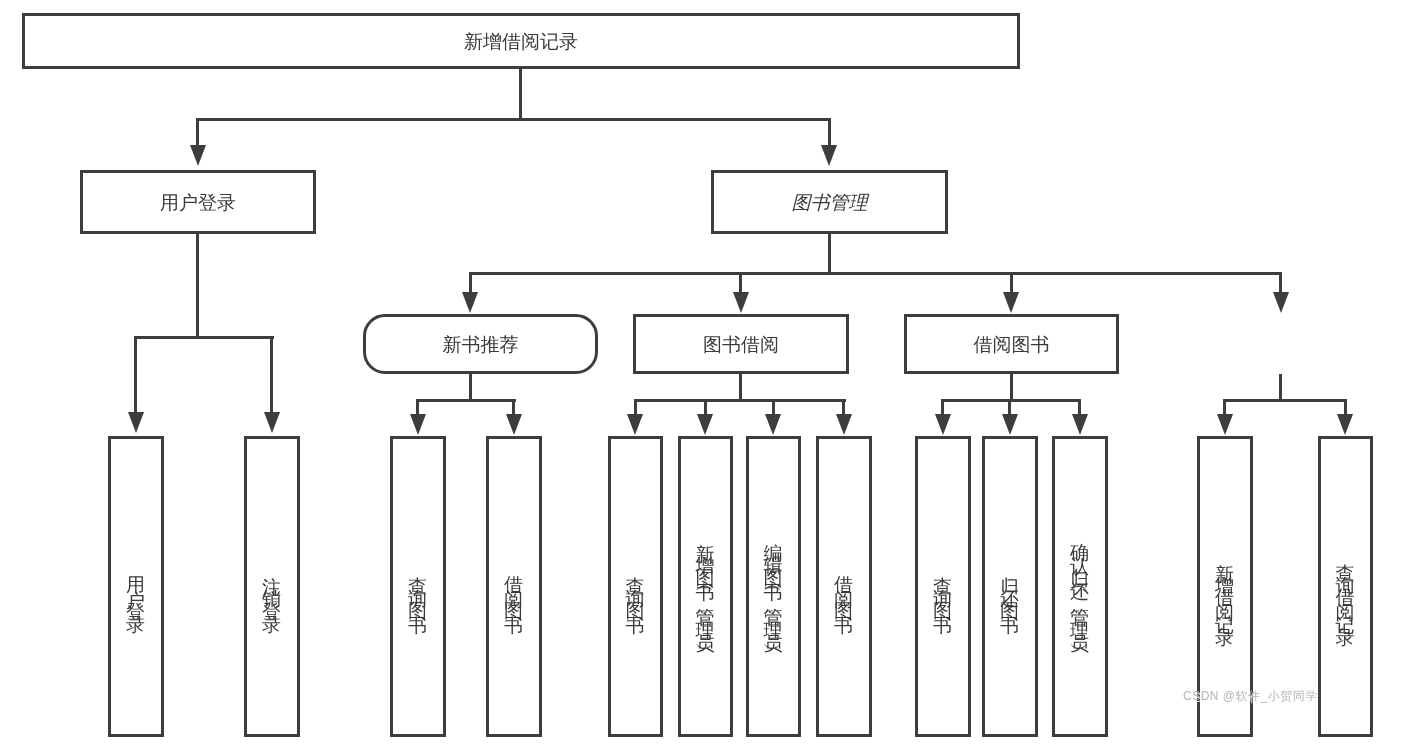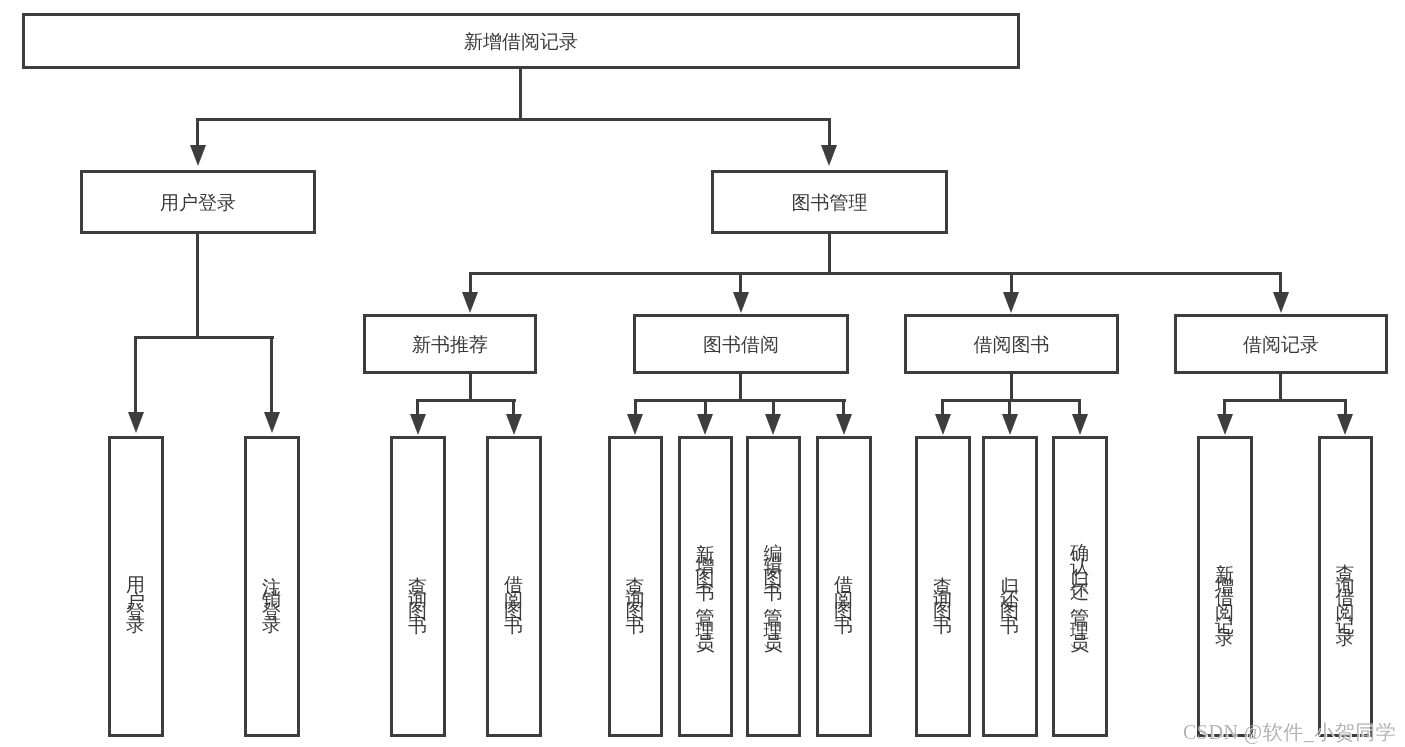--- a/index.html
+++ b/index.html
@@ -30,28 +30,27 @@
   .vline{position:absolute;width:3px;background:#3d3d3d;}
   .hline{position:absolute;height:3px;background:#3d3d3d;}
   .arrow{
     position:absolute;width:0;height:0;
     border-left:8px solid transparent;
     border-right:8px solid transparent;
     border-top:21px solid #3d3d3d;
   }
   .watermark{
     position:absolute;
-    left:1183px;top:719px;
-    font-size:20px;
+    left:1183px;top:688px;
+    font-size:12px;
     color:#b3b3b3;
     letter-spacing:0.5px;
     text-shadow:1.5px 1.5px 0 rgba(255,255,255,0.95);
     z-index:10;
     white-space:nowrap;
-    font-family:Liberation Serif, serif;
   }
 </style>
 </head>
 <body>
 
 <div class="canvas">
 
   <div class="box" style="left:22px;top:13px;width:998px;height:56px;">
     <span>新增借阅记录</span>
   </div>
@@ -59,21 +58,21 @@
   <div class="vline" style="left:519px;top:69px;height:49px;"></div>
   <div class="hline" style="left:196px;top:118px;width:635px;"></div>
   <div class="vline" style="left:196px;top:118px;height:30px;"></div>
   <div class="arrow" style="left:190px;top:145px;"></div>
   <div class="vline" style="left:828px;top:118px;height:30px;"></div>
   <div class="arrow" style="left:821px;top:145px;"></div>
 
   <div class="box" style="left:80px;top:170px;width:236px;height:64px;">
     <span>用户登录</span>
   </div>
-  <div class="box" style="left:711px;top:170px;width:237px;height:64px;">
+  <div class="box" style="left:711px;top:170px;width:237px;height:64px;font-style:italic;">
     <span>图书管理</span>
   </div>
 
   <div class="vline" style="left:196px;top:234px;height:103px;"></div>
   <div class="hline" style="left:134px;top:336px;width:140px;"></div>
   <div class="vline" style="left:134px;top:336px;height:78px;"></div>
   <div class="arrow" style="left:128px;top:412px;"></div>
   <div class="vline" style="left:270px;top:336px;height:78px;"></div>
   <div class="arrow" style="left:264px;top:412px;"></div>
 
@@ -81,31 +80,28 @@
   <div class="hline" style="left:469px;top:272px;width:813px;"></div>
   <div class="vline" style="left:469px;top:272px;height:22px;"></div>
   <div class="arrow" style="left:462px;top:292px;"></div>
   <div class="vline" style="left:739px;top:272px;height:22px;"></div>
   <div class="arrow" style="left:733px;top:292px;"></div>
   <div class="vline" style="left:1010px;top:272px;height:22px;"></div>
   <div class="arrow" style="left:1003px;top:292px;"></div>
   <div class="vline" style="left:1279px;top:272px;height:22px;"></div>
   <div class="arrow" style="left:1273px;top:292px;"></div>
 
-  <div class="box" style="left:363px;top:314px;width:174px;height:60px;">
+  <div class="box" style="left:363px;top:314px;width:235px;height:60px;border-radius:22px;">
     <span>新书推荐</span>
   </div>
   <div class="box" style="left:633px;top:314px;width:216px;height:60px;">
     <span>图书借阅</span>
   </div>
   <div class="box" style="left:904px;top:314px;width:215px;height:60px;">
     <span>借阅图书</span>
-  </div>
-  <div class="box" style="left:1174px;top:314px;width:214px;height:60px;">
-    <span>借阅记录</span>
   </div>
 
   <div class="vline" style="left:469px;top:374px;height:26px;"></div>
   <div class="hline" style="left:416px;top:399px;width:100px;"></div>
   <div class="vline" style="left:416px;top:399px;height:17px;"></div>
   <div class="arrow" style="left:410px;top:414px;"></div>
   <div class="vline" style="left:512px;top:399px;height:17px;"></div>
   <div class="arrow" style="left:506px;top:414px;"></div>
 
   <div class="vline" style="left:739px;top:374px;height:26px;"></div>

